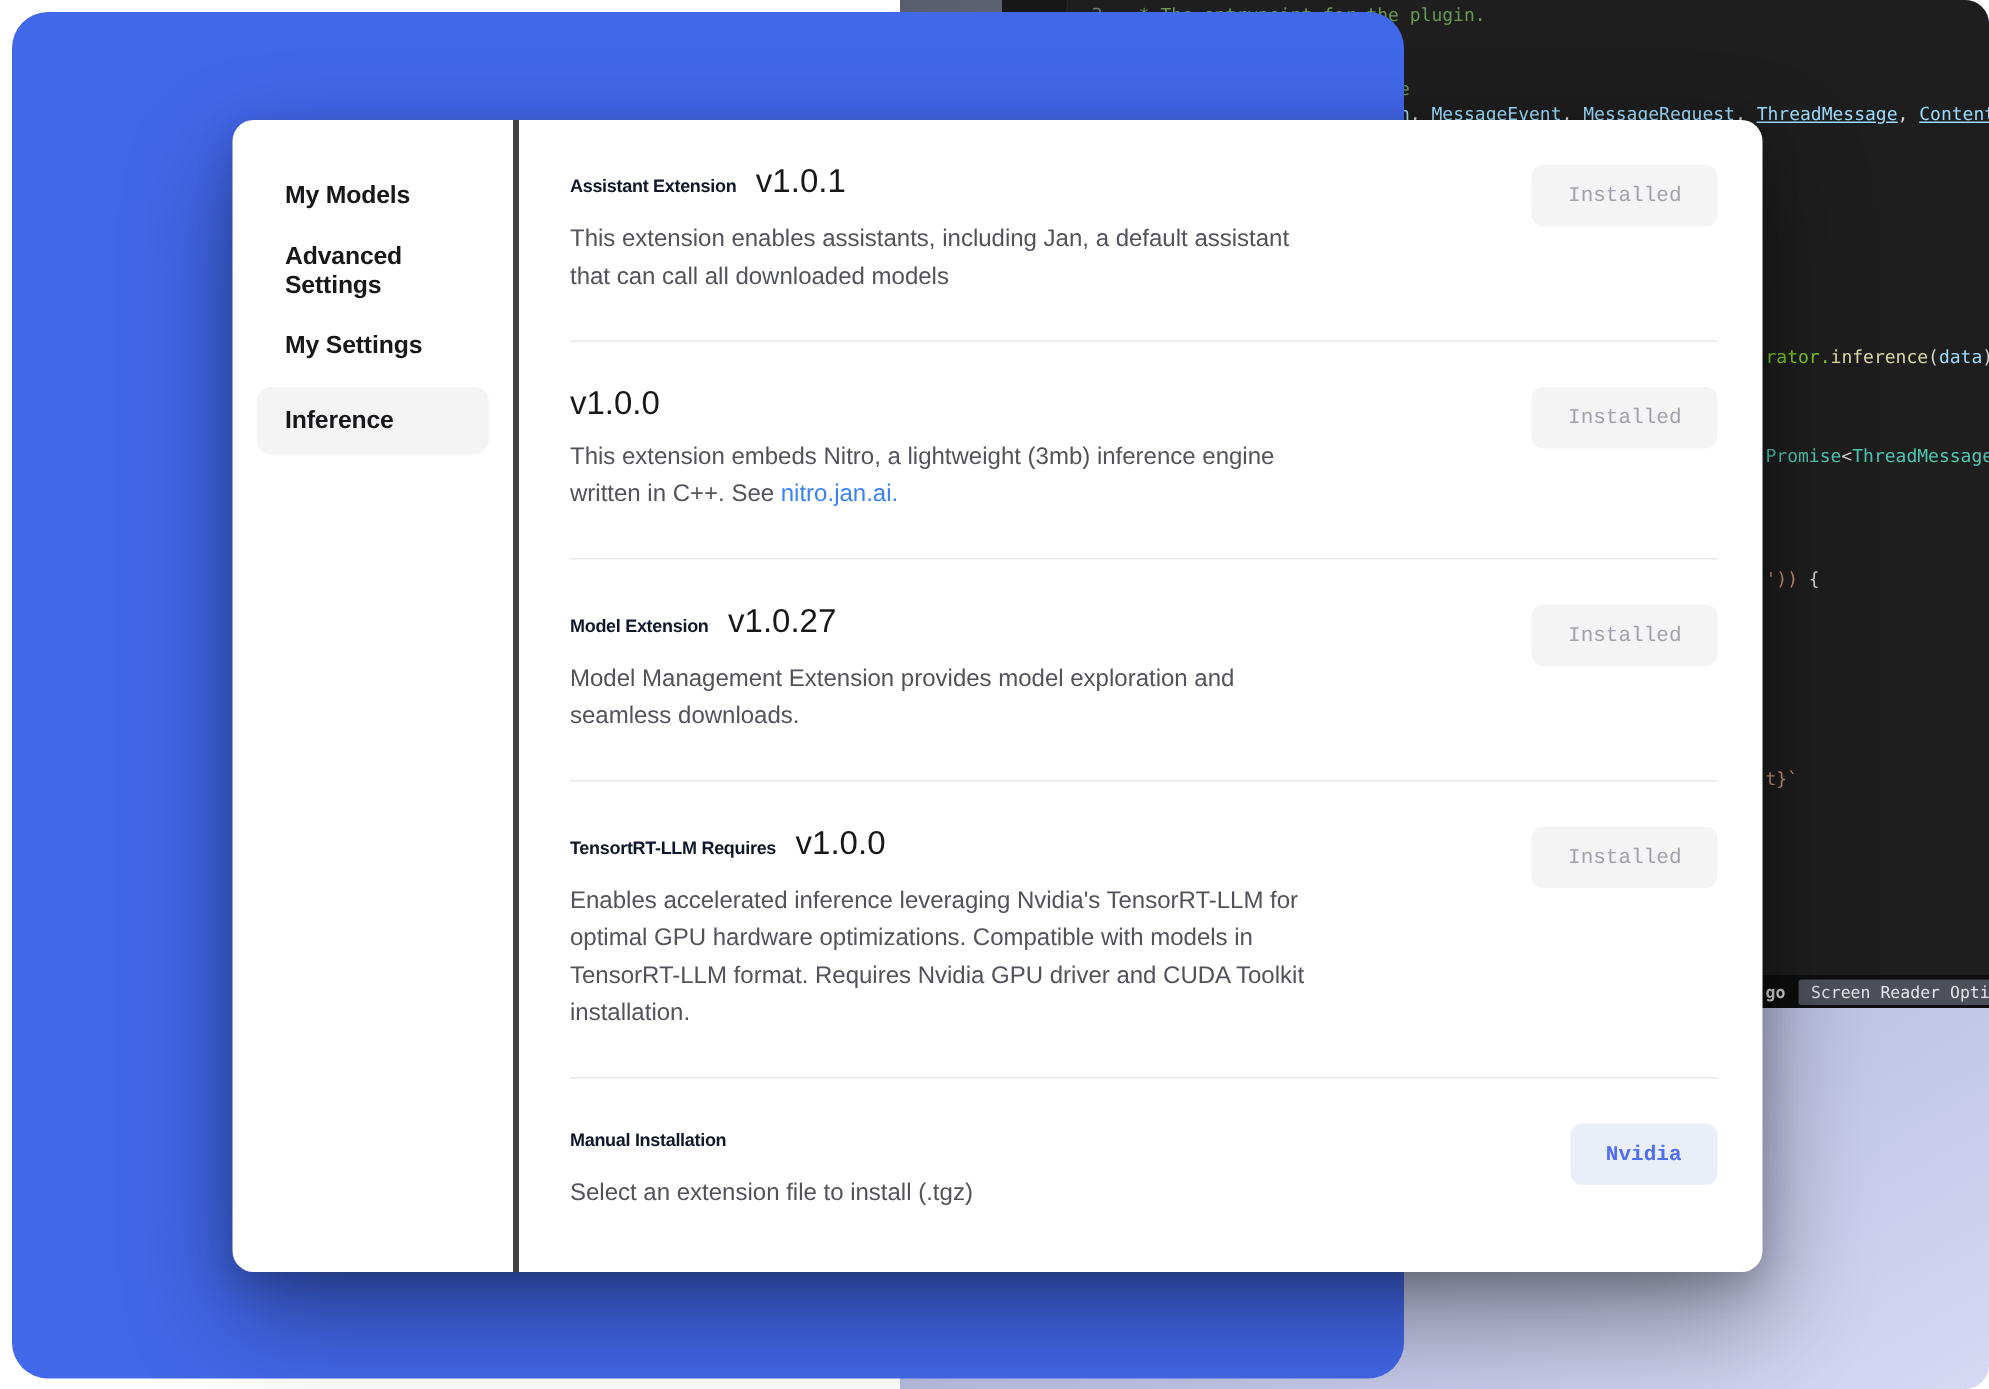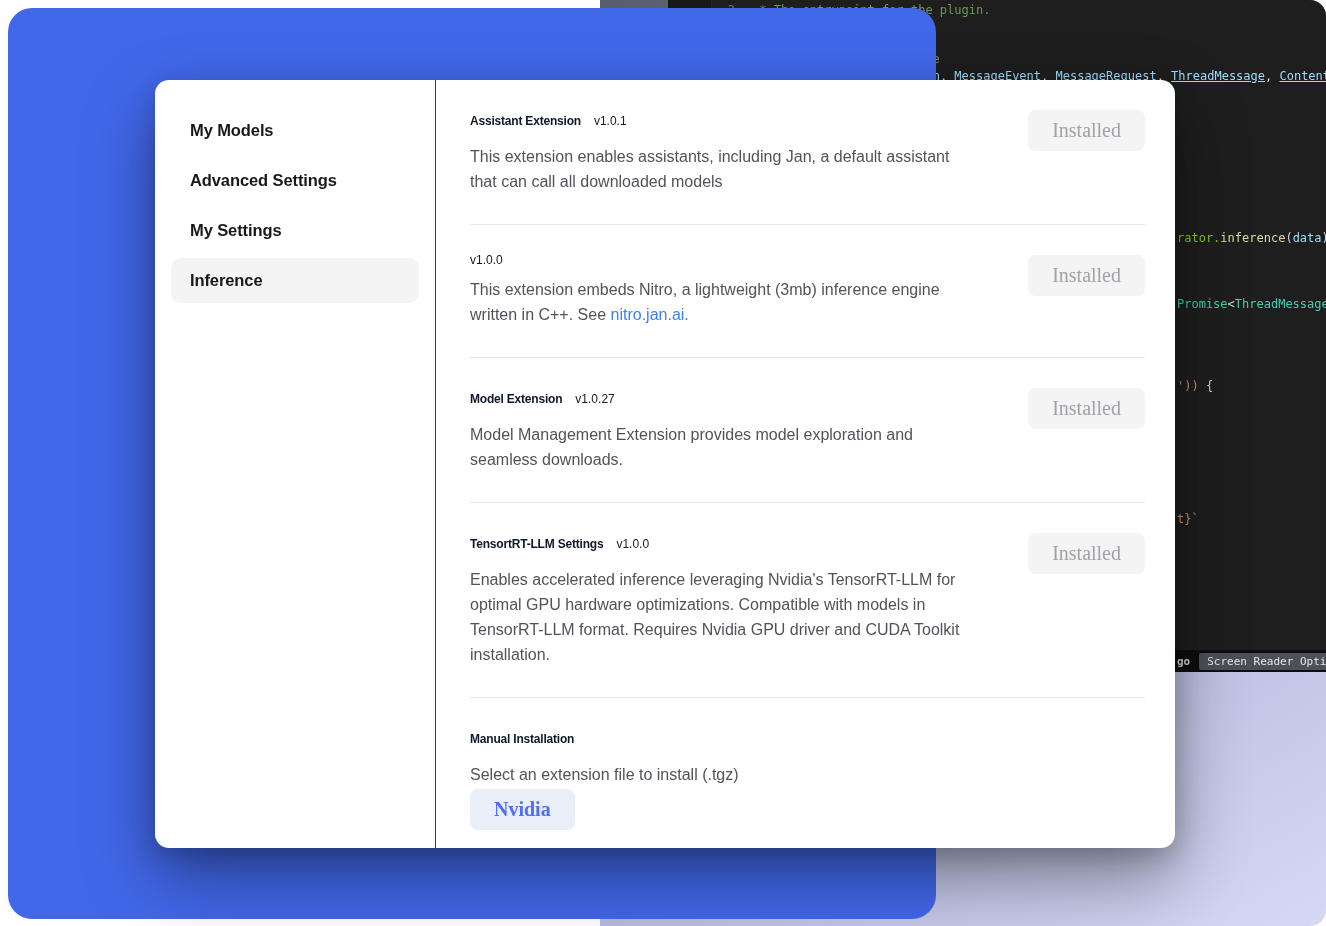--- a/index.html
+++ b/index.html
@@ -63,46 +63,46 @@
   }
 
   
   .modal {
     position:absolute; left:155px; top:80px; width:1020px; height:768px;
     background:#ffffff; border-radius:14px; overflow:hidden;
     box-shadow:0 30px 70px rgba(0,0,0,.40), 0 8px 24px rgba(0,0,0,.18);
     display:flex;
   }
   .sidebar {
-    width:281px; flex-shrink:0; border-right:1px solid #404040;
+    width:191px; flex-shrink:0; border-right:4px solid #404040;
     padding:28px 16px 0 16px;
   }
   .nav-item {
     height:45px; display:flex; align-items:center; padding:0 19px;
     border-radius:10px; margin-bottom:5px; cursor:pointer;
     font-size:16.5px; font-weight:600; color:#18181B; letter-spacing:-0.1px;
   }
   .nav-item.active { background:#F4F4F5; }
 
   .content { flex:1; padding:0 30px 0 34px; overflow:hidden; }
   .section {
     display:flex; align-items:flex-start;
     padding:28px 0 30px 0; border-bottom:1px solid #E8E8EA;
   }
-  .section:last-child { border-bottom:none;flex-direction:column; }
+  .section:last-child { border-bottom:none; }
   .sec-left { flex:1; padding-right:24px; min-width:0; }
   .sec-title { display:flex; align-items:baseline; gap:13px; margin-bottom:10px; }
   .sec-title h3 { font-size:12px; line-height:26px; font-weight:700; color:#0F172A; letter-spacing:-0.2px; }
-  .sec-version { font-size:12px; color:#18181B; font-weight:400; }
+  .sec-version { font-size:22px; color:#18181B; font-weight:400; }
   .sec-desc { font-size:16px; line-height:25px; color:#52525B; white-space:pre-line; max-width:600px; }
   .sec-desc a { color:#3B82F6; text-decoration:none; cursor:pointer; }
 
   .btn {
     flex-shrink:0; margin-top:2px; border:none; height:41px; padding:0 24px;
-    border-radius:8px; font-family:Liberation Serif, serif; font-size:20px; cursor:pointer;
+    border-radius:8px; font-family:Liberation Mono, monospace; font-size:14px; cursor:pointer;
   }
   .btn.installed { background:#F4F4F5; color:#A1A1AA; font-weight:500; }
   .btn.select { background:#E9EEF9; color:#4F6EF6; font-weight:700; }
 </style>
 </head>
 <body>
 
 <div class="canvas">
 
   <div class="lavender"></div>
@@ -210,21 +210,21 @@
           </div>
           <div class="sec-desc">Model Management Extension provides model exploration and
 seamless downloads.</div>
         </div>
         <button class="btn installed">Installed</button>
       </div>
 
       <div class="section">
         <div class="sec-left">
           <div class="sec-title">
-            <h3>TensortRT-LLM Settings</h3>
+            <h3>TensortRT-LLM Requires</h3>
             <span class="sec-version">v1.0.0</span>
           </div>
           <div class="sec-desc">Enables accelerated inference leveraging Nvidia's TensorRT-LLM for
 optimal GPU hardware optimizations. Compatible with models in
 TensorRT-LLM format. Requires Nvidia GPU driver and CUDA Toolkit
 installation.</div>
         </div>
         <button class="btn installed">Installed</button>
       </div>
 

